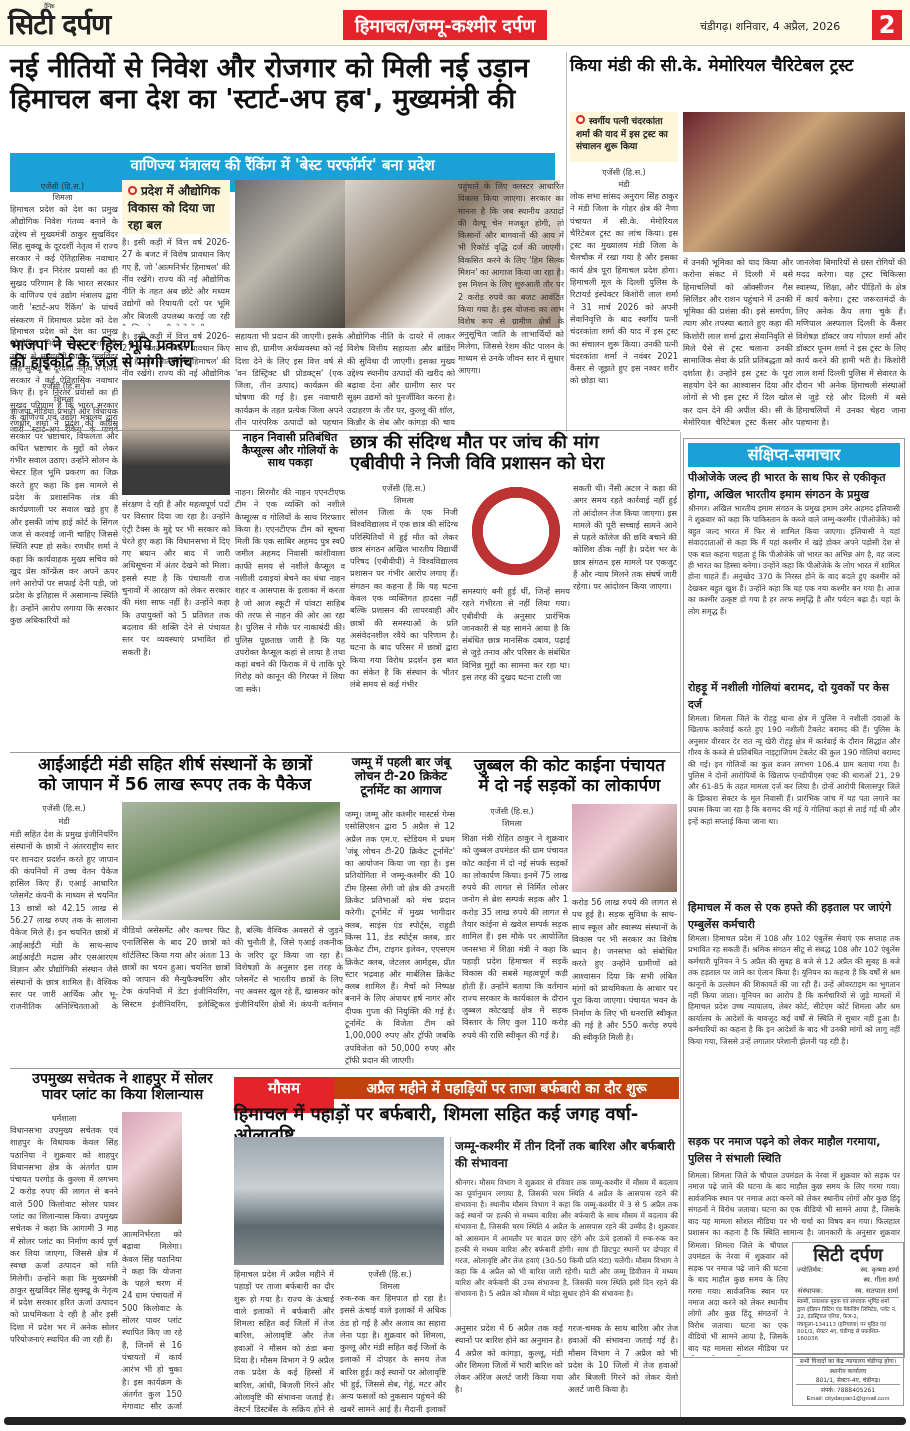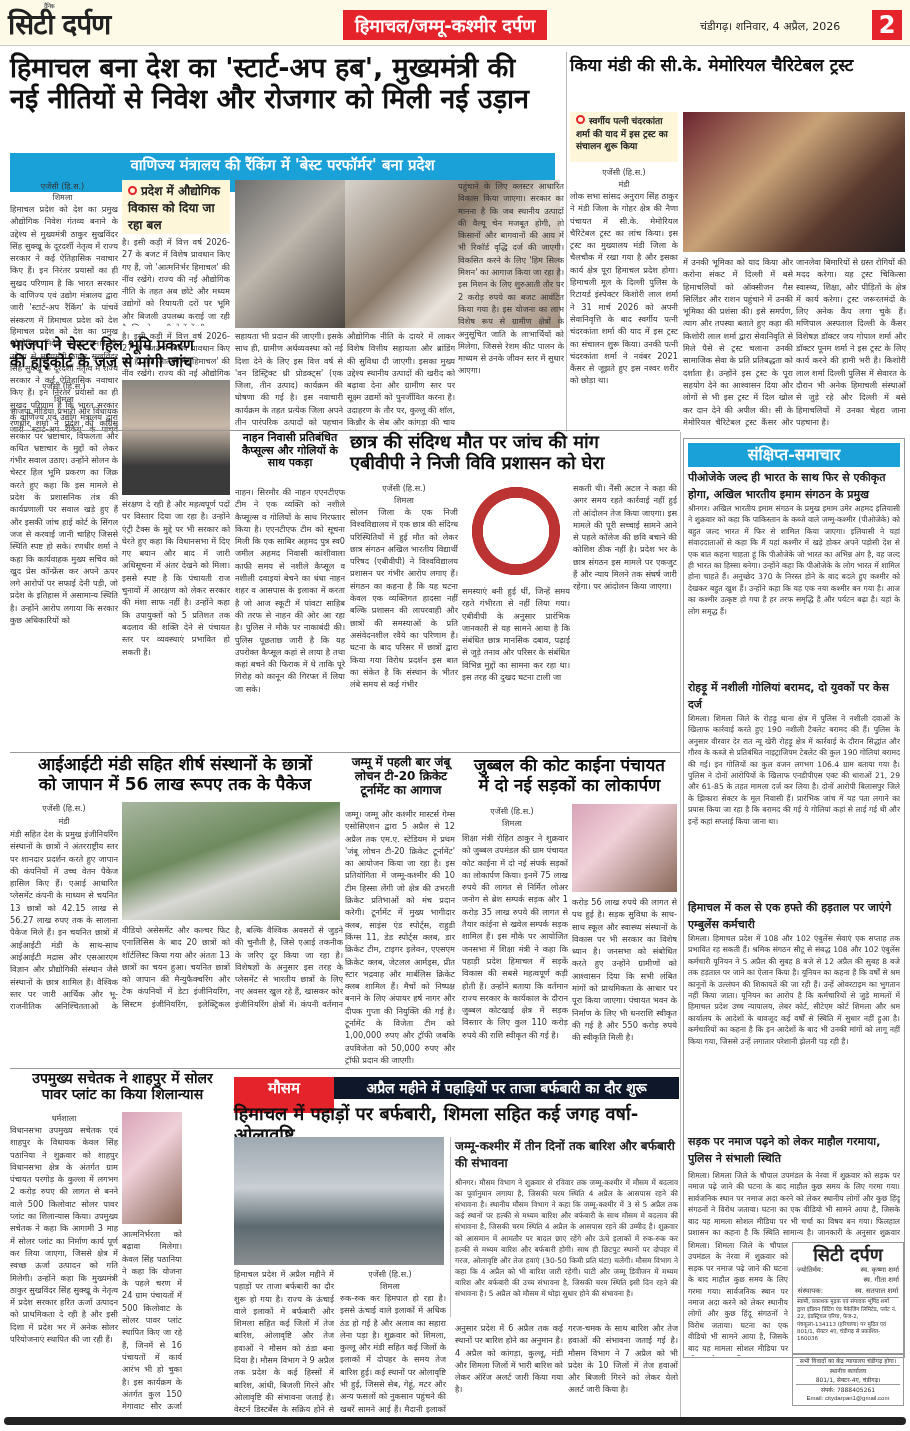--- a/index.html
+++ b/index.html
@@ -21,39 +21,39 @@
   .photo.snow { background: linear-gradient(180deg, #9ea8b0, #c9cfd4 40%, #5c6a70 70%, #8a8f92); }
   .photo.pink { background: linear-gradient(135deg, #d8a4b8, #f0d0d8 40%, #8a6a5a); }
   .logo-emblem { background: radial-gradient(circle, #fff 45%, #b33 46%, #b33 60%, #fff 61%); }
   .callout { background: #fdf6d8; font-weight: bold; font-size: 12px; line-height: 1.4; color: #222; padding: 3px 6px; }
   .callout .dot { display: inline-block; width: 9px; height: 9px; border: 2px solid #e4232b; border-radius: 50%; margin-right: 4px; }
   .vrule { width: 1px; background: #bbb; }
   .hrule { height: 1px; background: #999; }
   .brief-box { border: 1px solid #999; }
   .brief-title { background: #1aa1d8; color: #fff; font-weight: bold; font-size: 16px; text-align: center; }
   .weather-tag { background: #e4232b; color: #fff; font-weight: bold; font-size: 15px; text-align: center; }
-  .weather-band { background: #0f172a; color: #fff; font-weight: bold; font-size: 14px; text-align: center; }
+  .weather-band { background: #c2410c; color: #fff; font-weight: bold; font-size: 14px; text-align: center; }
   .imprint { border: 1px solid #999; font-size: 7px; line-height: 1.5; color: #333; }
   .footer-bar { height: 8px; background: #222; border-radius: 4px; }
 </style>
 </head>
 <body>
 
 <div class="abs masthead"></div>
 <div class="abs logo">
   <span class="logo-small" style="position:absolute;left:36px;top:-2px;">दैनिक</span>
   <span>सिटी दर्पण</span>
 </div>
 <div class="abs section-tag">हिमाचल/जम्मू-कश्मीर दर्पण</div>
 <div class="abs dateline">चंडीगढ़। शनिवार, 4 अप्रैल, 2026</div>
 <div class="abs page-no">2</div>
 
 <div class="abs headline-xl" style="left:10px;top:52px;width:555px;font-size:27px;">
+  <div>नई नीतियों से निवेश और रोजगार को मिली नई उड़ान</div>
   <div>हिमाचल बना देश का 'स्टार्ट-अप हब', मुख्यमंत्री की</div>
-  <div>नई नीतियों से निवेश और रोजगार को मिली नई उड़ान</div>
 </div>
 <div class="abs blueband" style="left:10px;top:153px;width:545px;height:39px;font-size:15px;line-height:24px;">वाणिज्य मंत्रालय की रैंकिंग में 'बेस्ट परफॉर्मर' बना प्रदेश</div>
 <div class="abs byline" style="left:10px;top:180px;width:105px;">एजेंसी (हि.स.)</div>
 <div class="abs byline" style="left:10px;top:191px;width:105px;">शिमला</div>
 <div class="abs body-text" style="left:10px;top:203px;width:108px;height:120px;">हिमाचल प्रदेश को देश का प्रमुख औद्योगिक निवेश गंतव्य बनाने के उद्देश्य से मुख्यमंत्री ठाकुर सुखविंदर सिंह सुक्खू के दूरदर्शी नेतृत्व में राज्य सरकार ने कई ऐतिहासिक नवाचार किए हैं। इन निरंतर प्रयासों का ही सुखद परिणाम है कि भारत सरकार के वाणिज्य एवं उद्योग मंत्रालय द्वारा जारी 'स्टार्ट-अप रैंकिंग' के पांचवें संस्करण में हिमाचल प्रदेश को देश के उत्कृष्ट प्रदर्शन करने वाले राज्यों की श्रेणी में शामिल किया गया है। प्रदेश में हाल ही में आयोजित 'हिम एमएसएमई फेस्ट-2026' की सफलता ने यह स्पष्ट कर दिया है कि राज्य का स्टार्ट-अप ईको-सिस्टम अब पहले से कहीं अधिक परिपक्व और मजबूत हो चुका है। मुख्यमंत्री ने स्पष्ट किया है कि सरकार का लक्ष्य केवल बड़े उद्योगों को आकर्षित करना ही नहीं, बल्कि स्थानीय युवाओं को उद्यमी बनाना भी है।</div>
 <div class="abs callout" style="left:122px;top:180px;width:108px;height:54px;">
   <span class="dot"></span><span>प्रदेश में औद्योगिक विकास को दिया जा रहा बल</span>
 </div>
 <div class="abs body-text" style="left:122px;top:236px;width:108px;height:90px;">है। इसी कड़ी में वित्त वर्ष 2026-27 के बजट में विशेष प्रावधान किए गए हैं, जो 'आत्मनिर्भर हिमाचल' की नींव रखेंगे। राज्य की नई औद्योगिक नीति के तहत अब छोटे और मध्यम उद्योगों को रियायती दरों पर भूमि और बिजली उपलब्ध कराई जा रही है, जिससे पहाड़ी क्षेत्रों में भी उत्पादन इकाइयों की स्थापना संभव हो पा रही है। प्रदेश के युवाओं की रचनात्मकता और तकनीकी कौशल को पंख देने के लिए राज्य सरकार एक नई 'हिम स्टार्ट-अप स्कीम' शुरू करने जा रही है। इस योजना के अंतर्गत इच्छुक स्टार्ट-अप और इन्क्यूबेटर्स को न केवल वित्तीय सहायता, बल्कि मार्गदर्शन और बाजार उपलब्ध कराने के लिए भी सहायता मिलेगी।</div>
 <div class="abs photo" style="left:235px;top:180px;width:110px;height:148px;"></div>

